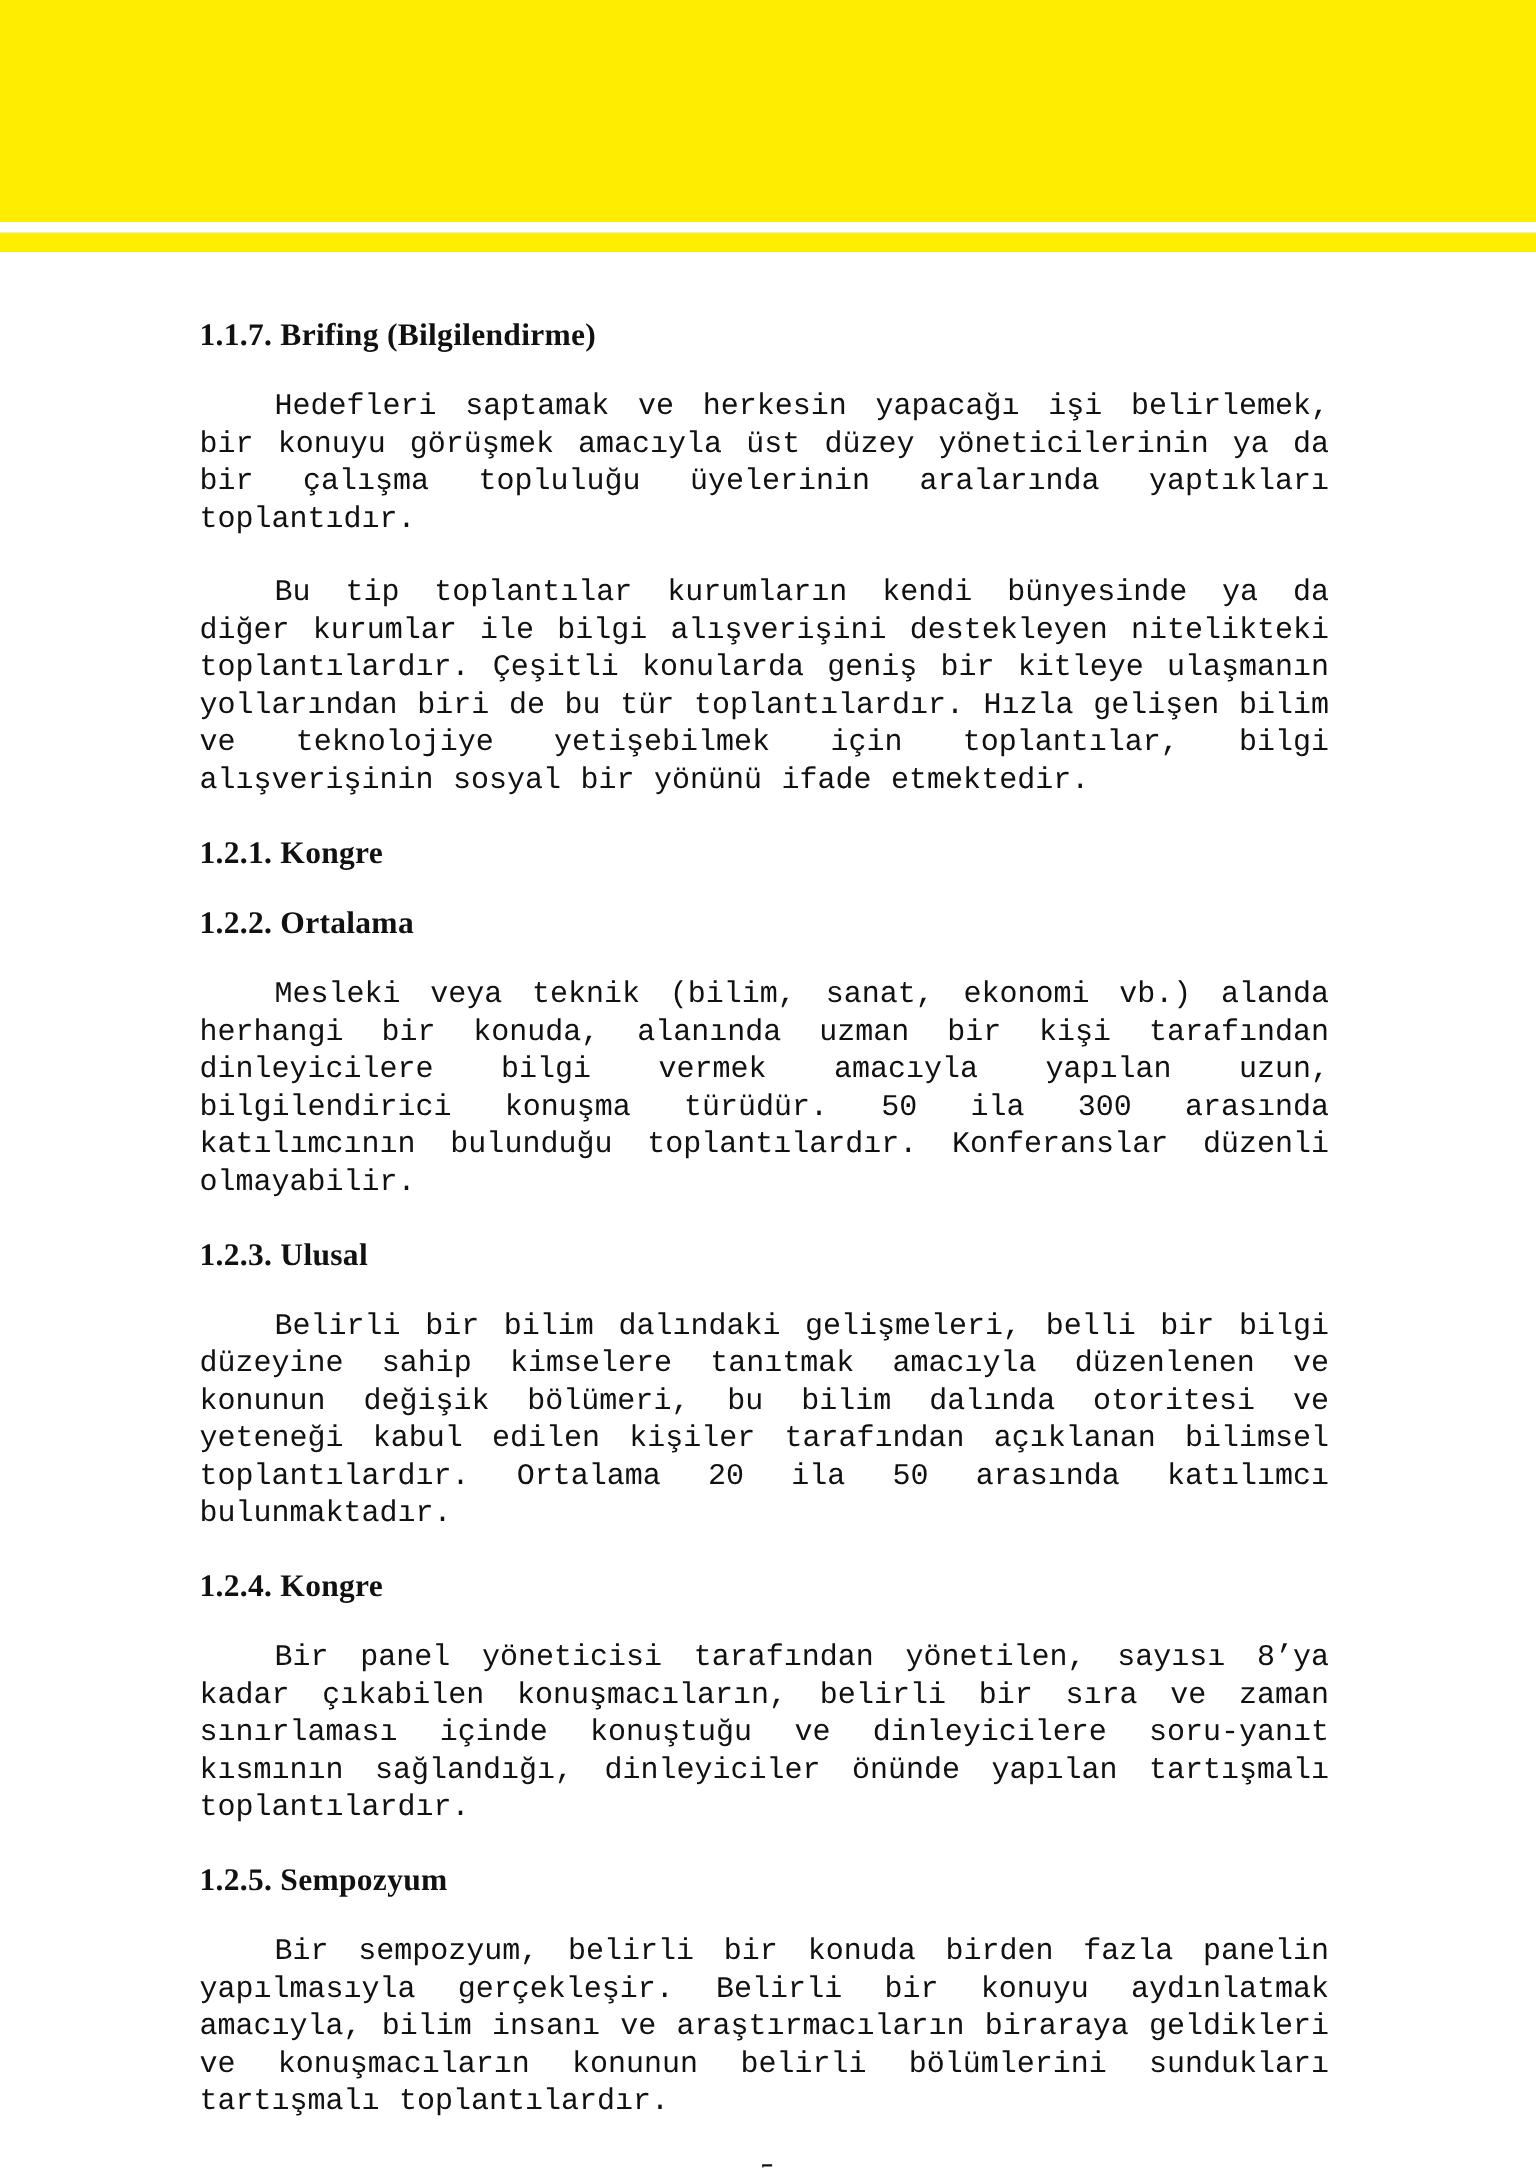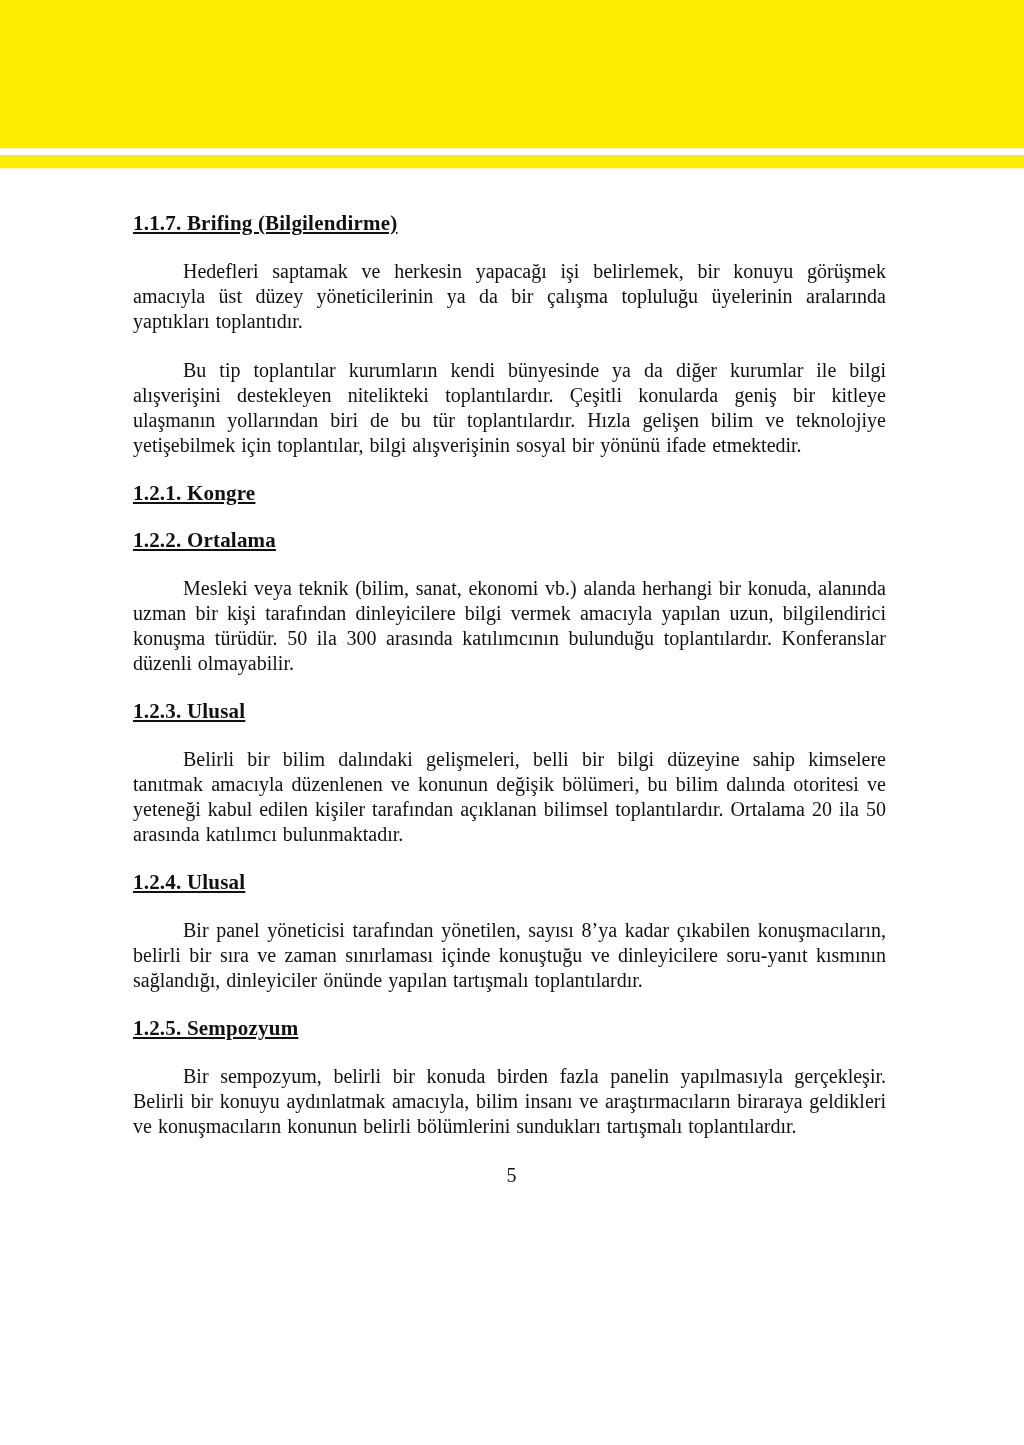--- a/index.html
+++ b/index.html
@@ -31,34 +31,34 @@
   .content {
     padding: 44px 134px 0 133px; 
   }
   .doc-section { margin: 0; }
   .doc-heading {
     font-weight: bold;
     margin: 24px 0 0 0;
     font-size: 21px;
     line-height: 23px;
     letter-spacing: 0.2px;
-    text-decoration: underline;
   }
   .doc-section:first-child .doc-heading { margin-top: 0; }
   .doc-heading.level-main {
     font-size: 25px;
     line-height: 28px;
   }
   .doc-paragraph {
     margin: 24px 4px 0 0;
     font-size: 20px;
     line-height: 25px;
     text-align: justify;
     text-indent: 50px;
     word-spacing: 1px;
+    font-family: Liberation Mono, monospace;
   }
   .page-footer {
     margin-top: 24px;
     text-align: center;
     font-size: 20px;
     line-height: 25px;
   }
 </style>
 </head>
 <body>
@@ -86,21 +86,21 @@
     <div class="doc-heading level-sub">1.2.2. Ortalama</div>
     <p class="doc-paragraph">Mesleki veya teknik (bilim, sanat, ekonomi vb.) alanda herhangi bir konuda, alanında uzman bir kişi tarafından dinleyicilere bilgi vermek amacıyla yapılan uzun, bilgilendirici konuşma türüdür. 50 ila 300 arasında katılımcının bulunduğu toplantılardır. Konferanslar düzenli olmayabilir.</p>
   </div>
 
   <div class="doc-section">
     <div class="doc-heading level-sub">1.2.3. Ulusal</div>
     <p class="doc-paragraph">Belirli bir bilim dalındaki gelişmeleri, belli bir bilgi düzeyine sahip kimselere tanıtmak amacıyla düzenlenen ve konunun değişik bölümeri, bu bilim dalında otoritesi ve yeteneği kabul edilen kişiler tarafından açıklanan bilimsel toplantılardır. Ortalama 20 ila 50 arasında katılımcı bulunmaktadır.</p>
   </div>
 
   <div class="doc-section">
-    <div class="doc-heading level-sub">1.2.4. Ulusal</div>
+    <div class="doc-heading level-sub">1.2.4. Kongre</div>
     <p class="doc-paragraph">Bir panel yöneticisi tarafından yönetilen, sayısı 8’ya kadar çıkabilen konuşmacıların, belirli bir sıra ve zaman sınırlaması içinde konuştuğu ve dinleyicilere soru-yanıt kısmının sağlandığı, dinleyiciler önünde yapılan tartışmalı toplantılardır.</p>
   </div>
 
   <div class="doc-section">
     <div class="doc-heading level-sub">1.2.5. Sempozyum</div>
     <p class="doc-paragraph">Bir sempozyum, belirli bir konuda birden fazla panelin yapılmasıyla gerçekleşir. Belirli bir konuyu aydınlatmak amacıyla, bilim insanı ve araştırmacıların biraraya geldikleri ve konuşmacıların konunun belirli bölümlerini sundukları tartışmalı toplantılardır.</p>
   </div>
 </div>
   <div class="page-footer">
     <span>5</span>

